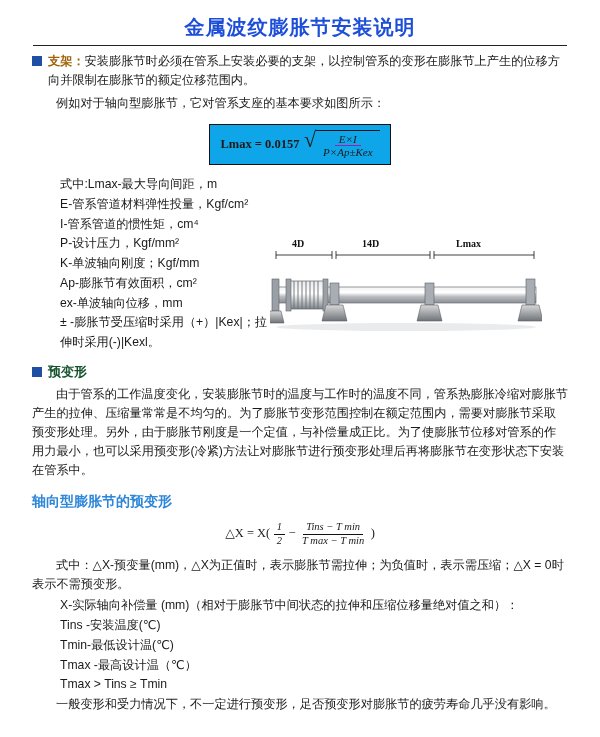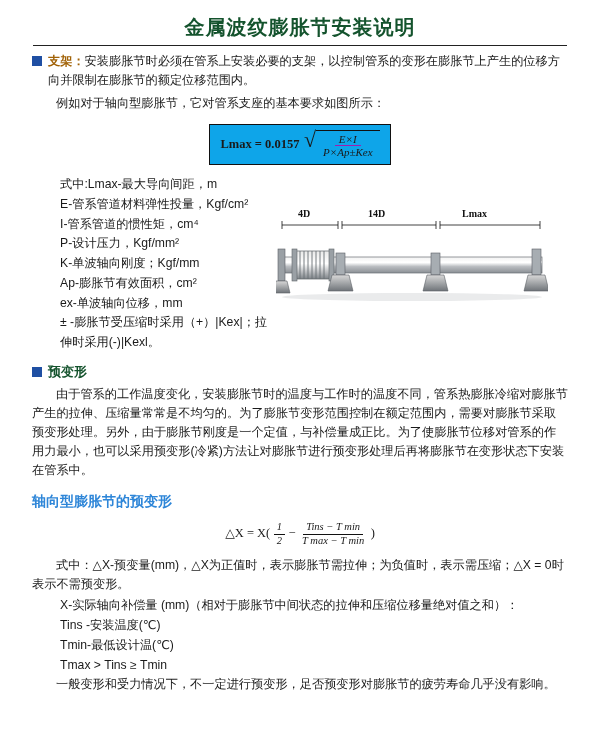--- a/index.html
+++ b/index.html
@@ -10,21 +10,21 @@
     color:#1a1a1a;
     overflow:hidden;
   }
   .page{position:relative;width:600px;height:737px;padding:0;box-sizing:border-box;}
   .title{
     text-align:center;
     font-size:20px;
     font-weight:bold;
     letter-spacing:1px;
     margin:14px 0 4px 0;
-    color:#14532d;
+    color:#1d4ed8;
   }
   .title-rule{
     width:534px;margin:0 auto;
     border-bottom:1px solid #222;
   }
   .body{padding:0 32px;box-sizing:border-box;}
   p{margin:0 0 3px 0;font-size:12.2px;line-height:1.55;}
   .indent{text-indent:24px;}
   .sec-head{
     color:#14532d;
@@ -86,21 +86,21 @@
   }
   .eq-center{text-align:center;margin:10px 0 8px 0;font-size:12.5px;}
   .eq-center .mono{
     font-family:"Liberation Serif","DejaVu Serif",serif;
   }
   .diagram{
     position:relative;
     width:272px;height:118px;
     margin:0;
   }
-  .row-flow{display:flex;align-items:center;gap:6px;margin-top:4px;}
+  .row-flow{display:flex;align-items:flex-end;margin-top:4px;}
   .left-col{width:238px;}
   .frac-inline{
     display:inline-flex;flex-direction:column;align-items:center;
     vertical-align:middle;font-size:10.5px;line-height:1.2;
     font-family:"Liberation Serif",serif;font-style:italic;
   }
   .frac-inline .num{border-bottom:1px solid #111;padding:0 3px;}
   .frac-inline .den{padding:0 3px;}
 </style>
 </head>
@@ -253,19 +253,20 @@
       </span>
       <span class="mono">)</span>
     </div>
 
     <p class="indent">式中：△X-预变量(mm)，△X为正值时，表示膨胀节需拉伸；为负值时，表示需压缩；△X = 0时表示不需预变形。</p>
 
     <ul class="list">
       <li>X-实际轴向补偿量 (mm)（相对于膨胀节中间状态的拉伸和压缩位移量绝对值之和）：</li>
       <li>Tins -安装温度(℃)</li>
       <li>Tmin-最低设计温(℃)</li>
+      <li>Tmax -最高设计温（℃）</li>
       <li>Tmax &gt; Tins ≥ Tmin</li>
     </ul>
 
     <p class="indent">一般变形和受力情况下，不一定进行预变形，足否预变形对膨胀节的疲劳寿命几乎没有影响。</p>
 
   </div>
 </div>
 
 </body></html>

